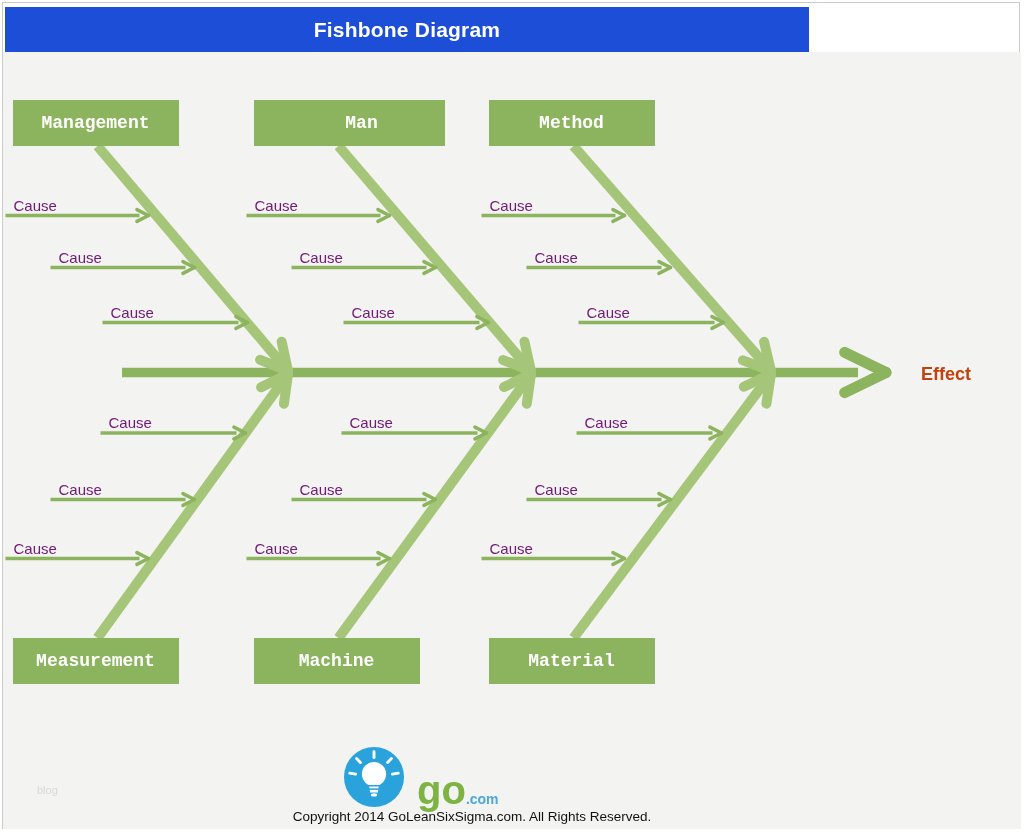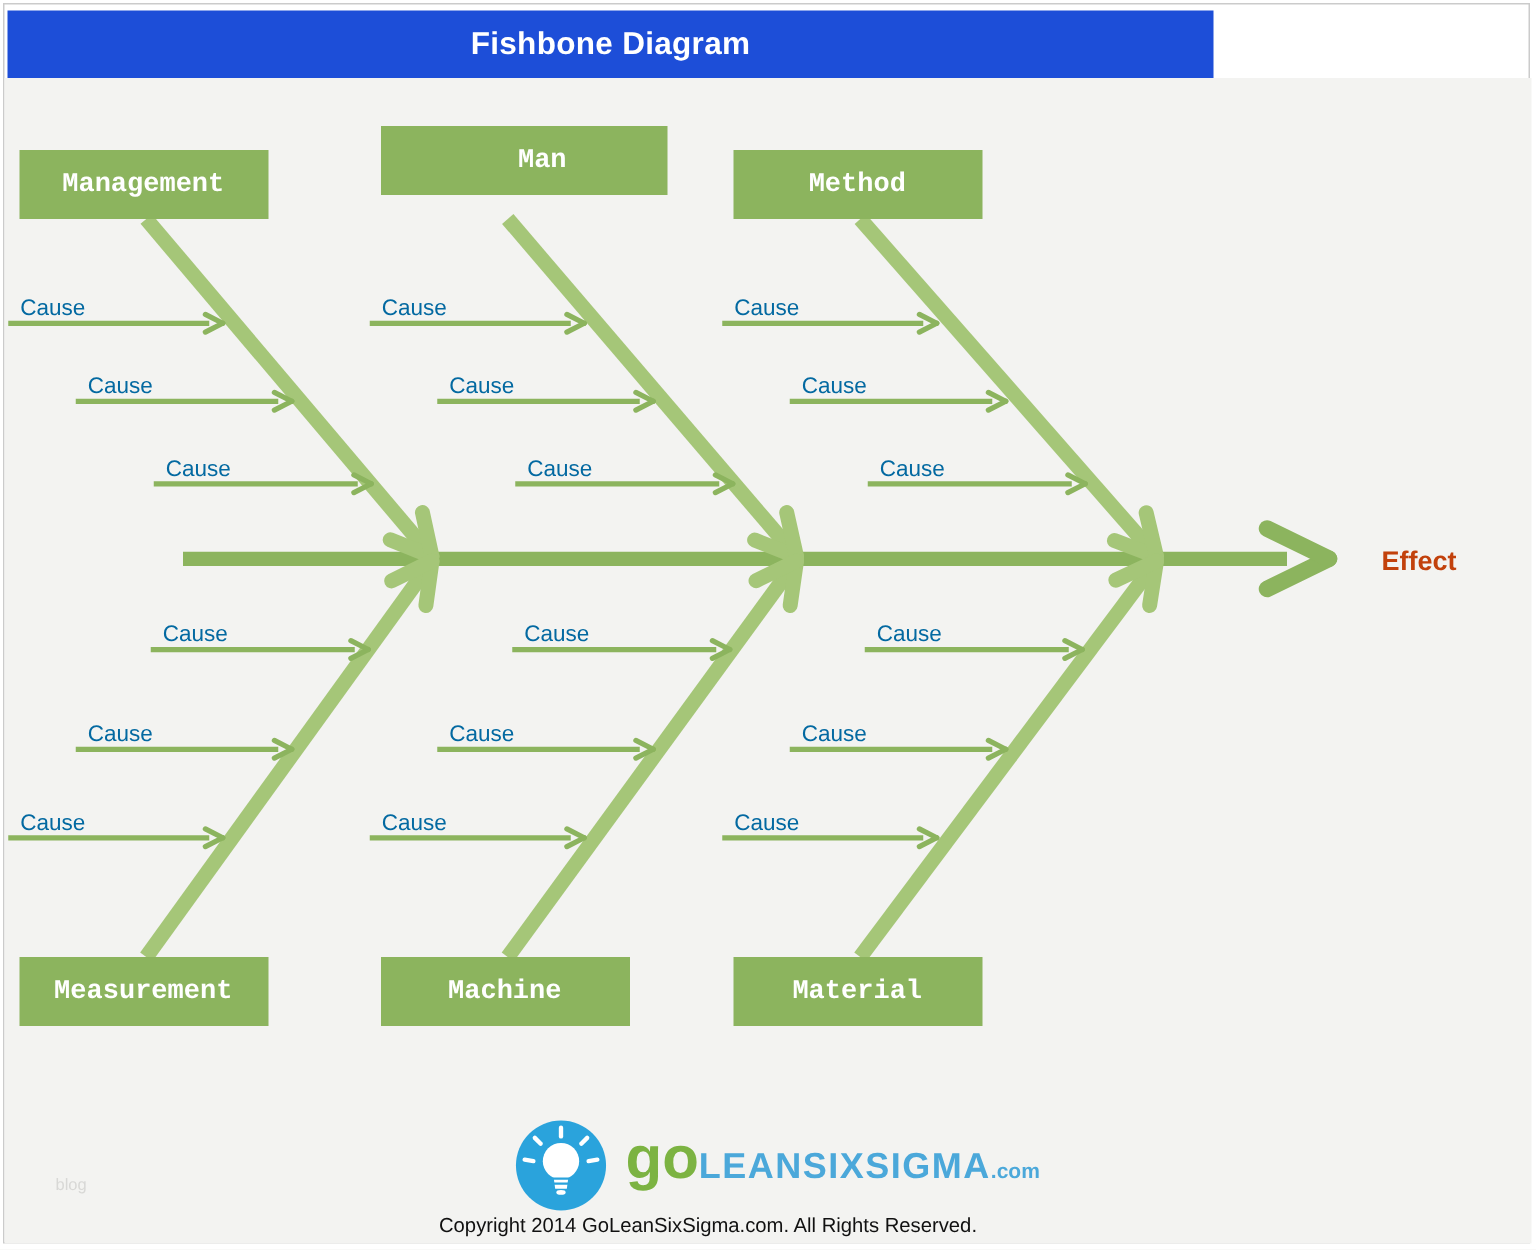--- a/index.html
+++ b/index.html
@@ -20,31 +20,31 @@
     background:#1d4ed8;display:flex;align-items:center;justify-content:center;
   }
   .header .title{color:#ffffff;font-size:21px;font-weight:bold;letter-spacing:0.2px;}
   svg.stage{position:absolute;left:0;top:0;width:1024px;height:833px;}
   .cat-box{
     position:absolute;width:166px;height:46px;background:#8CB45E;
     display:flex;align-items:center;justify-content:center;
     color:#ffffff;font-size:18px;font-weight:bold;font-family:Liberation Mono, monospace;
   }
   .cause-label{
-    position:absolute;font-size:15px;color:#0369a1;line-height:15px;white-space:nowrap;
+    position:absolute;font-size:15px;color:#701a75;line-height:15px;white-space:nowrap;
   }
   .effect{
     position:absolute;left:921px;top:364px;font-size:18px;font-weight:bold;color:#c2410c;
   }
   .watermark{
     position:absolute;left:37px;top:784px;font-size:11px;font-weight:normal;color:#D8D8D6;
   }
   .logo-icon{position:absolute;left:343px;top:746px;width:62px;height:62px;}
   .logo-text{
-    position:absolute;left:417px;top:752px;display:flex;align-items:baseline;
+    position:absolute;left:417px;top:770px;display:flex;align-items:baseline;
   }
   .logo-go{font-size:40px;font-weight:bold;color:#7CB342;line-height:1;}
   .logo-main{font-size:24px;font-weight:600;color:#4BA8DA;letter-spacing:1px;line-height:1;}
   .logo-tld{font-size:14px;font-weight:600;color:#4BA8DA;line-height:1;}
   .copyright{
     position:absolute;left:0;top:809px;width:944px;text-align:center;
     font-size:13.5px;color:#111111;
   }
 </style>
 </head>
@@ -135,21 +135,21 @@
     <line x1="612.9169151855513" y1="552.5981235033859" x2="624.5" y2="558.5" stroke="#8CB45E" stroke-width="3.5" stroke-linecap="round"></line>
   </svg>
 
 <div id="generated">
     <div class="cat-box" style="left: 12.5px; top: 100px;">
       <span>Management</span>
     </div>
     <div class="cause-label" style="left: 13.5px; top: 197.5px;">Cause</div>
     <div class="cause-label" style="left: 58.5px; top: 249.5px;">Cause</div>
     <div class="cause-label" style="left: 110.5px; top: 304.5px;">Cause</div>
-    <div class="cat-box" style="left: 253.5px; top: 84px; padding-left: 25px;">
+    <div class="cat-box" style="left: 253.5px; top: 100px; padding-left: 25px;">
       <span>Man</span>
     </div>
     <div class="cause-label" style="left: 254.5px; top: 197.5px;">Cause</div>
     <div class="cause-label" style="left: 299.5px; top: 249.5px;">Cause</div>
     <div class="cause-label" style="left: 351.5px; top: 304.5px;">Cause</div>
     <div class="cat-box" style="left: 488.5px; top: 100px;">
       <span>Method</span>
     </div>
     <div class="cause-label" style="left: 489.5px; top: 197.5px;">Cause</div>
     <div class="cause-label" style="left: 534.5px; top: 249.5px;">Cause</div>
@@ -193,17 +193,16 @@
   <path d="M26.5 37 L37.5 37 L36 48 L28 48 Z" fill="#ffffff"></path>
   <g stroke="#2AA3DC" stroke-width="1.6">
     <line x1="26.5" y1="41" x2="37.5" y2="41"></line>
     <line x1="27" y1="44.5" x2="37" y2="44.5"></line>
   </g>
   <ellipse cx="32" cy="50.5" rx="3.2" ry="1.6" fill="#ffffff"></ellipse>
 </svg>
 
 <div class="logo-text">
   <span class="logo-go">go</span>
-    <span class="logo-main">LEANSIXSIGMA</span>
     <span class="logo-tld">.com</span>
 </div>
 
 <div class="copyright">Copyright 2014 GoLeanSixSigma.com. All Rights Reserved.</div>
 
 </body></html>

